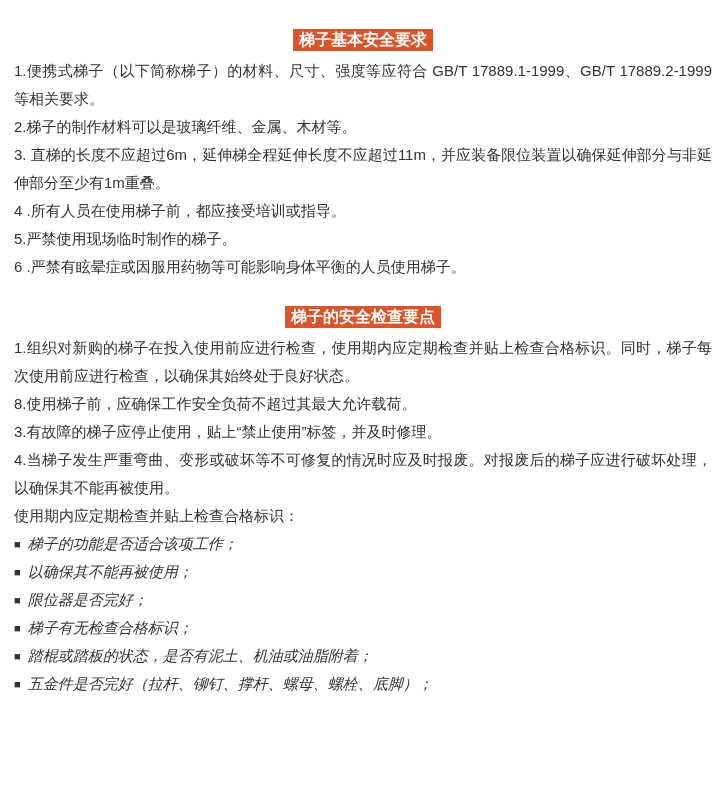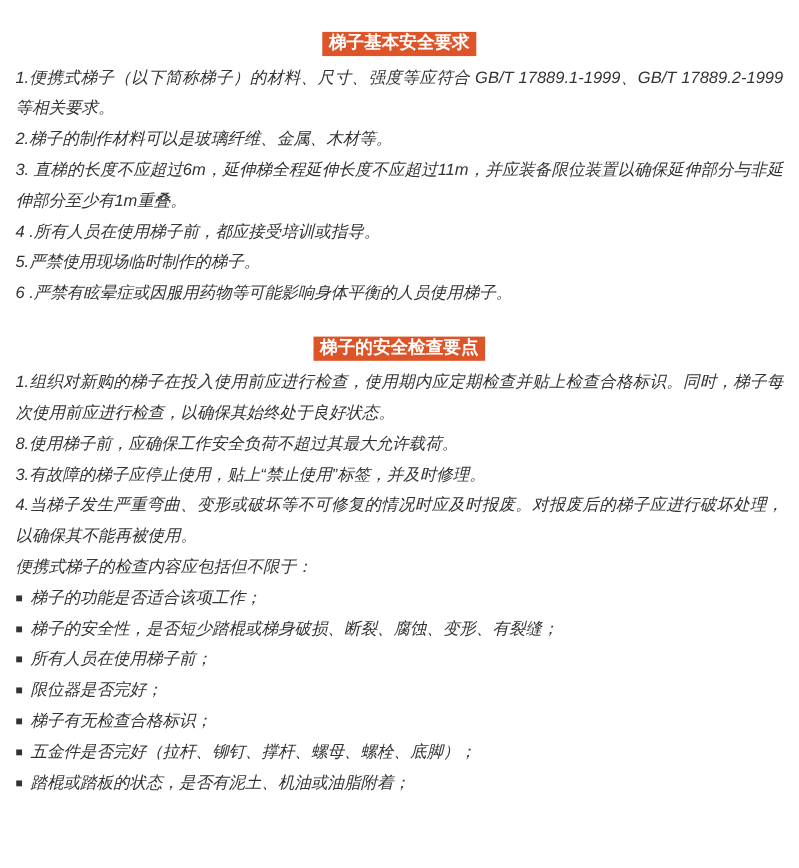--- a/index.html
+++ b/index.html
@@ -31,21 +31,20 @@
     background: #dc5427;
     color: #ffffff;
     font-weight: bold;
     font-size: 16px;
     line-height: 22px;
     padding: 0 6px;
   }
   .para {
     margin: 0;
     text-align: justify;
-    font-style: italic;
   }
   .bullet-line {
     margin: 0;
     font-style: italic;
   }
   .bullet {
     display: inline-block;
     font-size: 11px;
     margin-right: 7px;
     vertical-align: 1px;
@@ -69,37 +68,34 @@
   <p class="para">6 .严禁有眩晕症或因服用药物等可能影响身体平衡的人员使用梯子。</p>
 
   <div class="sec-header second">
     <span class="sec-title">梯子的安全检查要点</span>
   </div>
 
   <p class="para">1.组织对新购的梯子在投入使用前应进行检查，使用期内应定期检查并贴上检查合格标识。同时，梯子每次使用前应进行检查，以确保其始终处于良好状态。</p>
   <p class="para">8.使用梯子前，应确保工作安全负荷不超过其最大允许载荷。</p>
   <p class="para">3.有故障的梯子应停止使用，贴上“禁止使用”标签，并及时修理。</p>
   <p class="para">4.当梯子发生严重弯曲、变形或破坏等不可修复的情况时应及时报废。对报废后的梯子应进行破坏处理，以确保其不能再被使用。</p>
-  <p class="para">便携式梯子的检查内容应包括但不限于：</p>
+  <p class="para">使用期内应定期检查并贴上检查合格标识：</p>
 
   <p class="bullet-line">
     <span class="bullet">■</span><span>梯子的功能是否适合该项工作；</span>
   </p>
   <p class="bullet-line">
-    <span class="bullet">■</span><span>梯子的安全性，是否短少踏棍或梯身破损、断裂、腐蚀、变形、有裂缝；</span>
-  </p>
-  <p class="bullet-line">
-    <span class="bullet">■</span><span>所有人员在使用梯子前；</span>
+    <span class="bullet">■</span><span>以确保其不能再被使用；</span>
   </p>
   <p class="bullet-line">
     <span class="bullet">■</span><span>限位器是否完好；</span>
   </p>
   <p class="bullet-line">
     <span class="bullet">■</span><span>梯子有无检查合格标识；</span>
   </p>
   <p class="bullet-line">
-    <span class="bullet">■</span><span>五金件是否完好（拉杆、铆钉、撑杆、螺母、螺栓、底脚）；</span>
+    <span class="bullet">■</span><span>踏棍或踏板的状态，是否有泥土、机油或油脂附着；</span>
   </p>
   <p class="bullet-line">
-    <span class="bullet">■</span><span>踏棍或踏板的状态，是否有泥土、机油或油脂附着；</span>
+    <span class="bullet">■</span><span>五金件是否完好（拉杆、铆钉、撑杆、螺母、螺栓、底脚）；</span>
   </p>
 
 </div>
 
 </body></html>

